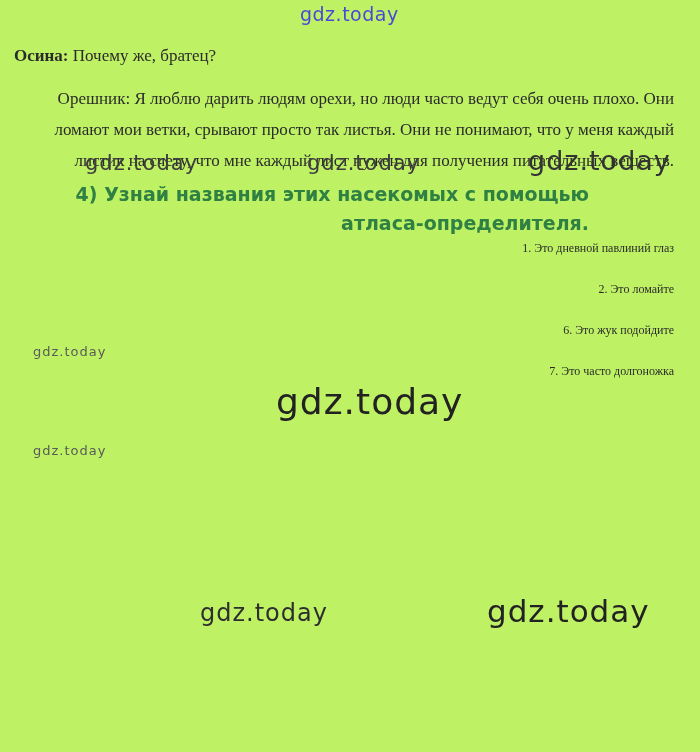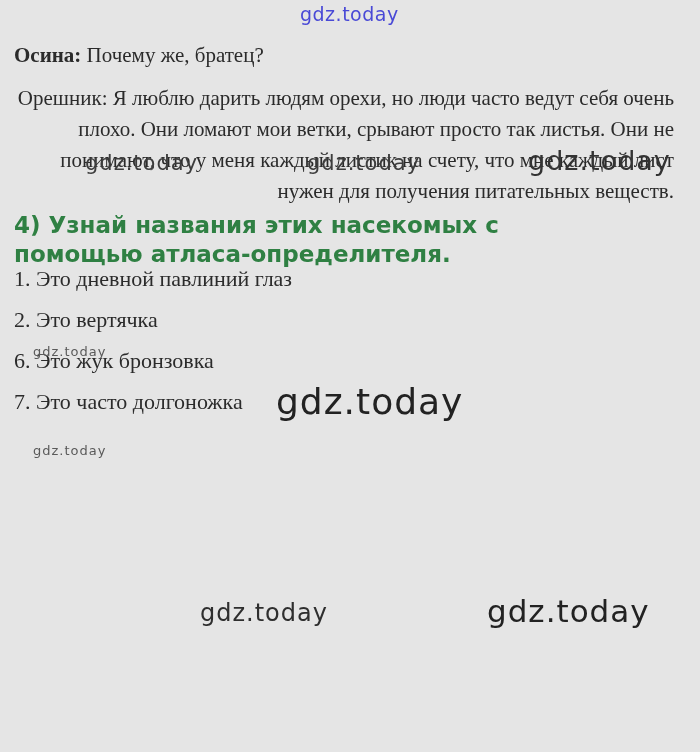--- a/index.html
+++ b/index.html
@@ -1,57 +1,59 @@
 <!DOCTYPE html>
 <html><head>
 <meta charset="utf-8">
 <style>
   html, body { margin: 0; padding: 0; background: #ffffff; }
   .page {
     position: relative;
     width: 700px;
     height: 752px;
-    background: #e5e5e5;
+    background: #bef264;
     overflow: hidden;
     font-family: "Liberation Serif", serif;
     color: #2b2b2b;
   }
   .content {
     position: absolute;
     inset: 0;
     padding: 40px 26px 0 14px;
     z-index: 1;
   }
   .para {
     margin: 0;
-    font-size: 21px;
+    font-size: 17px;
     line-height: 31px;
     color: #2b2b2b;
   }
   .para.first-gap { margin-top: 12px; text-align: right; }
   .speaker-bold { font-weight: bold; }
   .speaker-normal { font-weight: normal; }
   .task-heading {
     margin: 4px 2px 0 0;
     max-width: 575px;
     font-family: "DejaVu Sans", sans-serif;
-    font-size: 23px;
+    font-size: 19px;
     line-height: 29px;
     font-weight: bold;
     color: #2f8043;
+    text-align: right;
   }
   .answers-list {
     margin: 0; padding: 0;
     list-style: none;
   }
   .answer-item {
     height: 41px;
-    font-size: 22px;
+    font-size: 12px;
     line-height: 20px;
     color: #2b2b2b;
+    text-align: right;
   }
   
   .wm {
     position: absolute;
     z-index: 2;
     font-family: "DejaVu Sans", sans-serif;
     font-weight: normal;
     letter-spacing: 1px;
     white-space: nowrap;
     pointer-events: none;
@@ -90,21 +92,21 @@
       <span>Я люблю дарить людям орехи, но люди часто ведут себя очень плохо. Они ломают мои ветки, срывают просто так листья. Они не понимают, что у меня каждый листик на счету, что мне каждый лист нужен для получения питательных веществ.</span></p>
 
 
 
     <h2 class="task-heading">4) Узнай названия этих насекомых с помощью атласа-определителя.</h2>
 
     <ul class="answers-list">
       <li class="answer-item"><span>1.</span>
         <span>Это дневной павлиний глаз</span></li>
       <li class="answer-item"><span>2.</span>
-        <span>Это вертячка</span></li>
+        <span>Это ломайте</span></li>
       <li class="answer-item"><span>6.</span>
-        <span>Это жук бронзовка</span></li>
+        <span>Это жук подойдите</span></li>
       <li class="answer-item"><span>7.</span>
         <span>Это часто долгоножка</span></li>
     </ul>
 
   </div>
 </div>
 
 </body></html>

